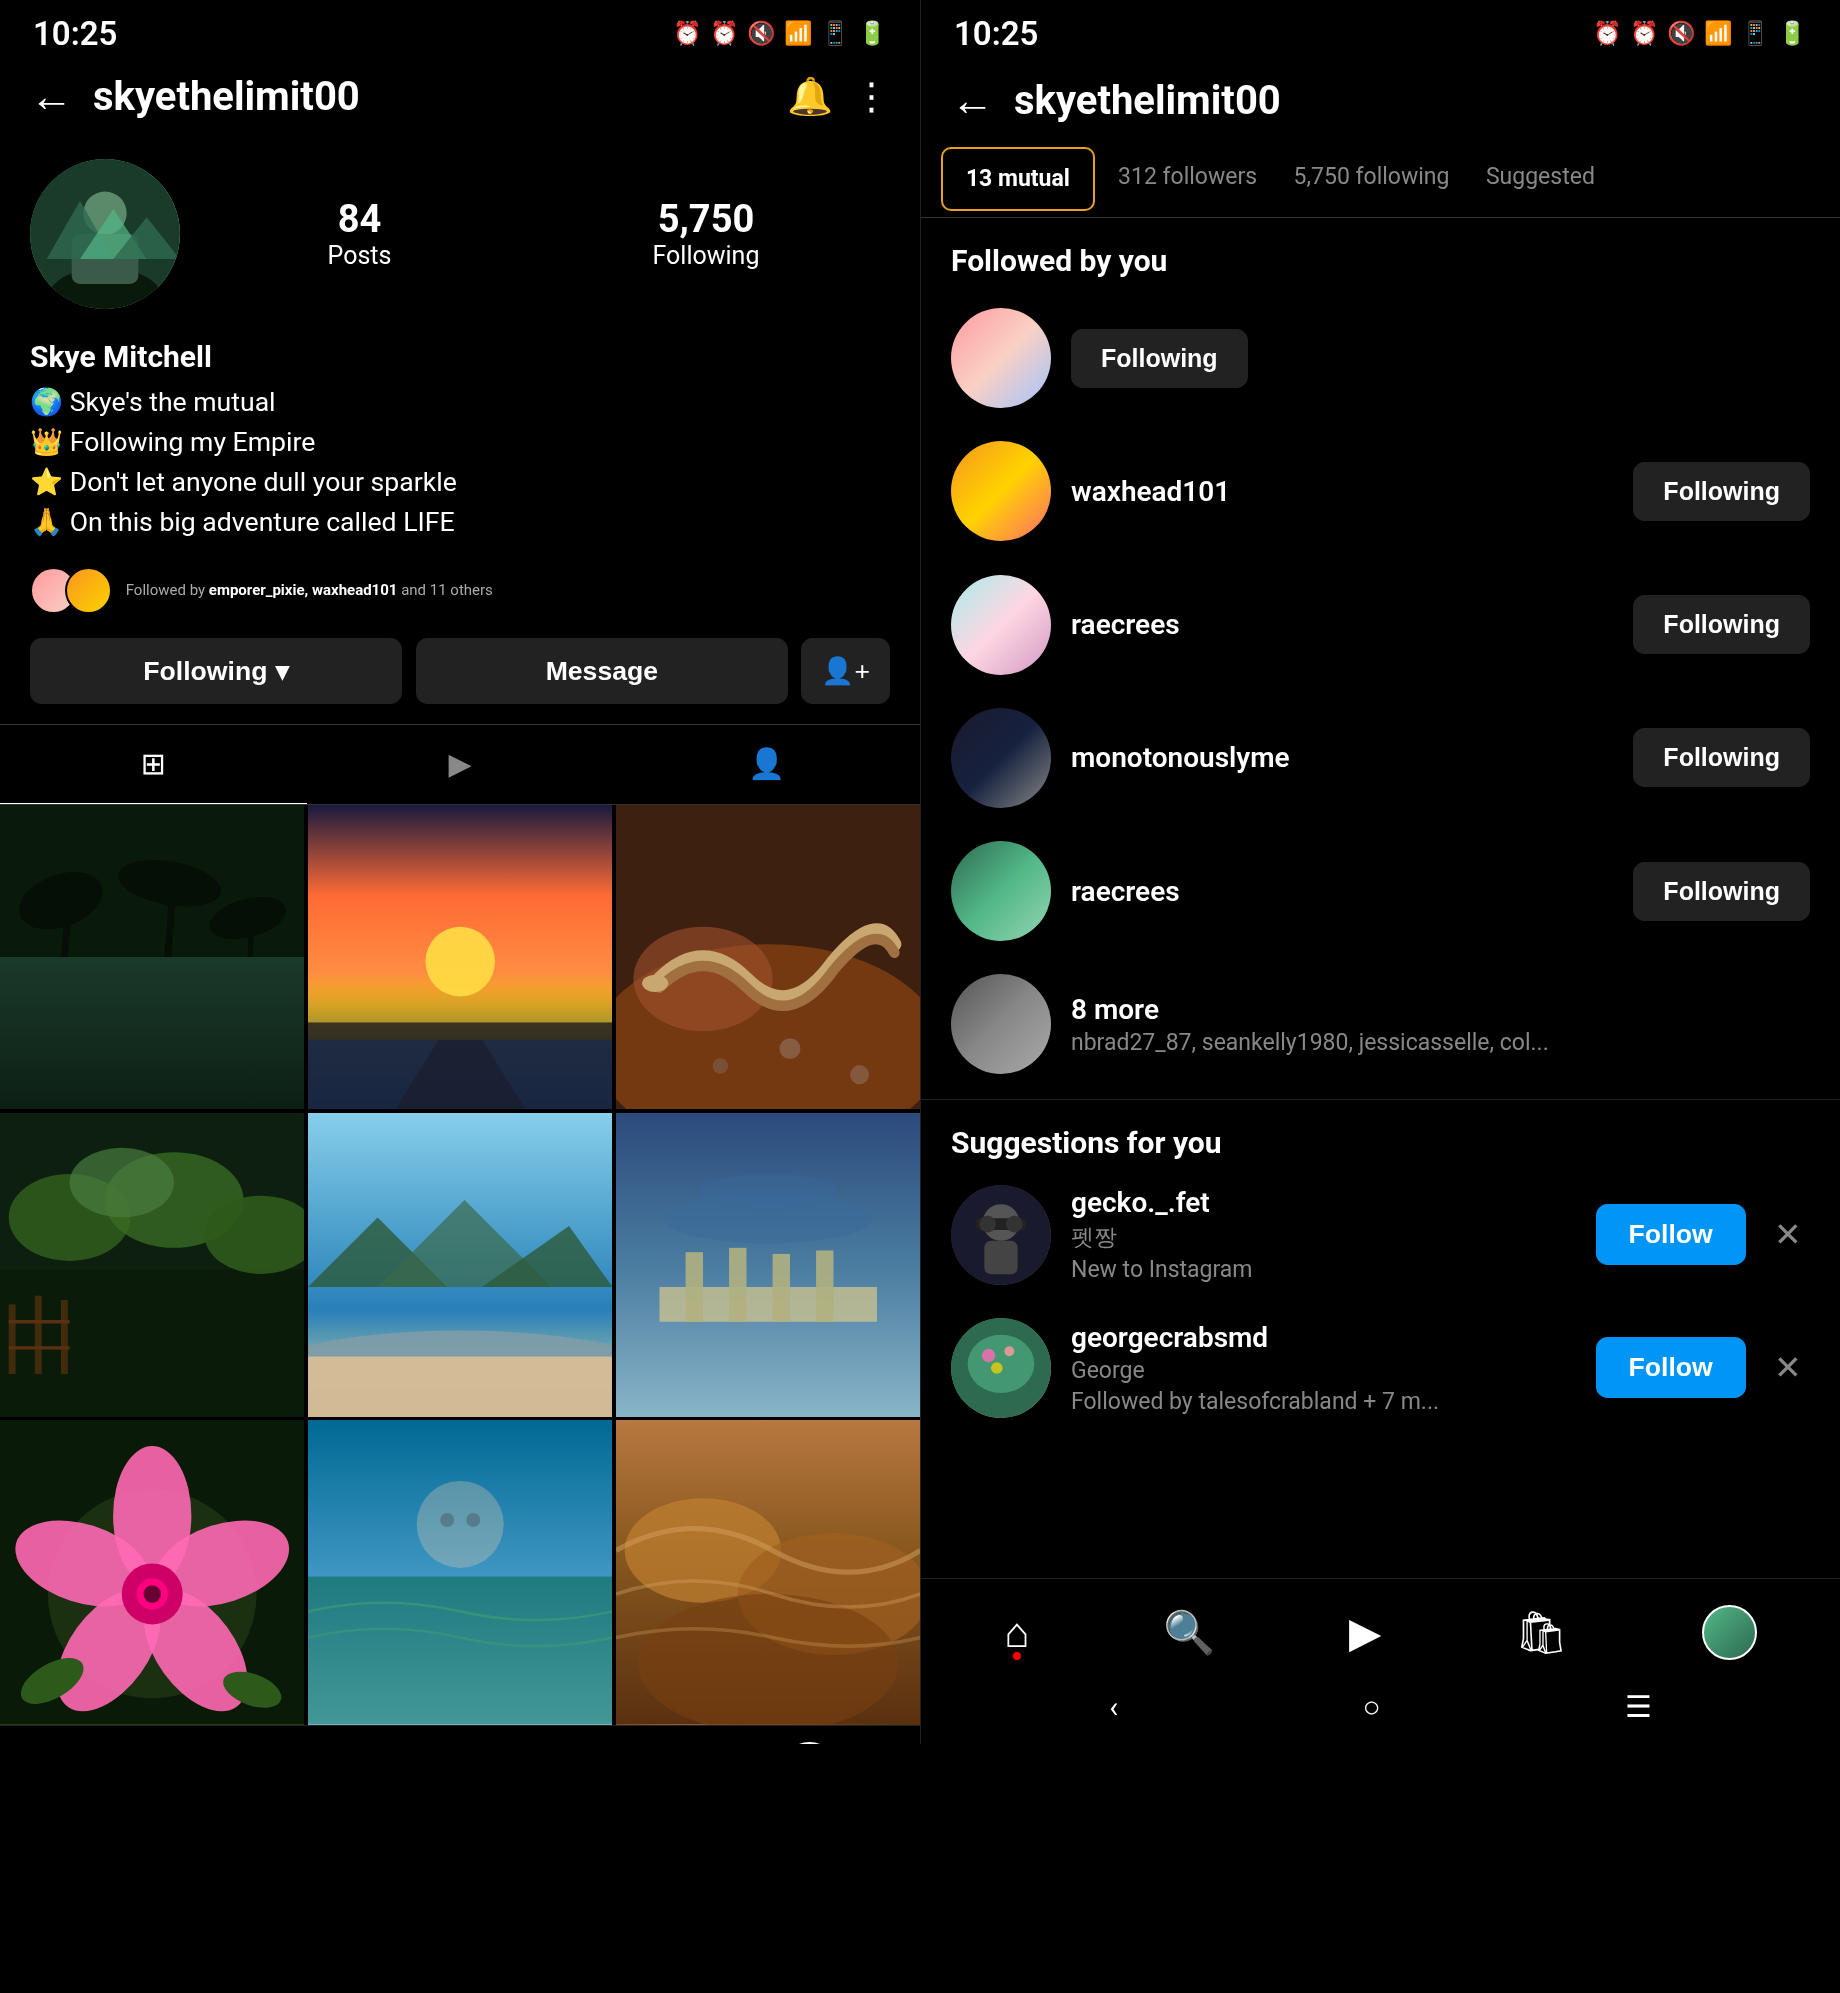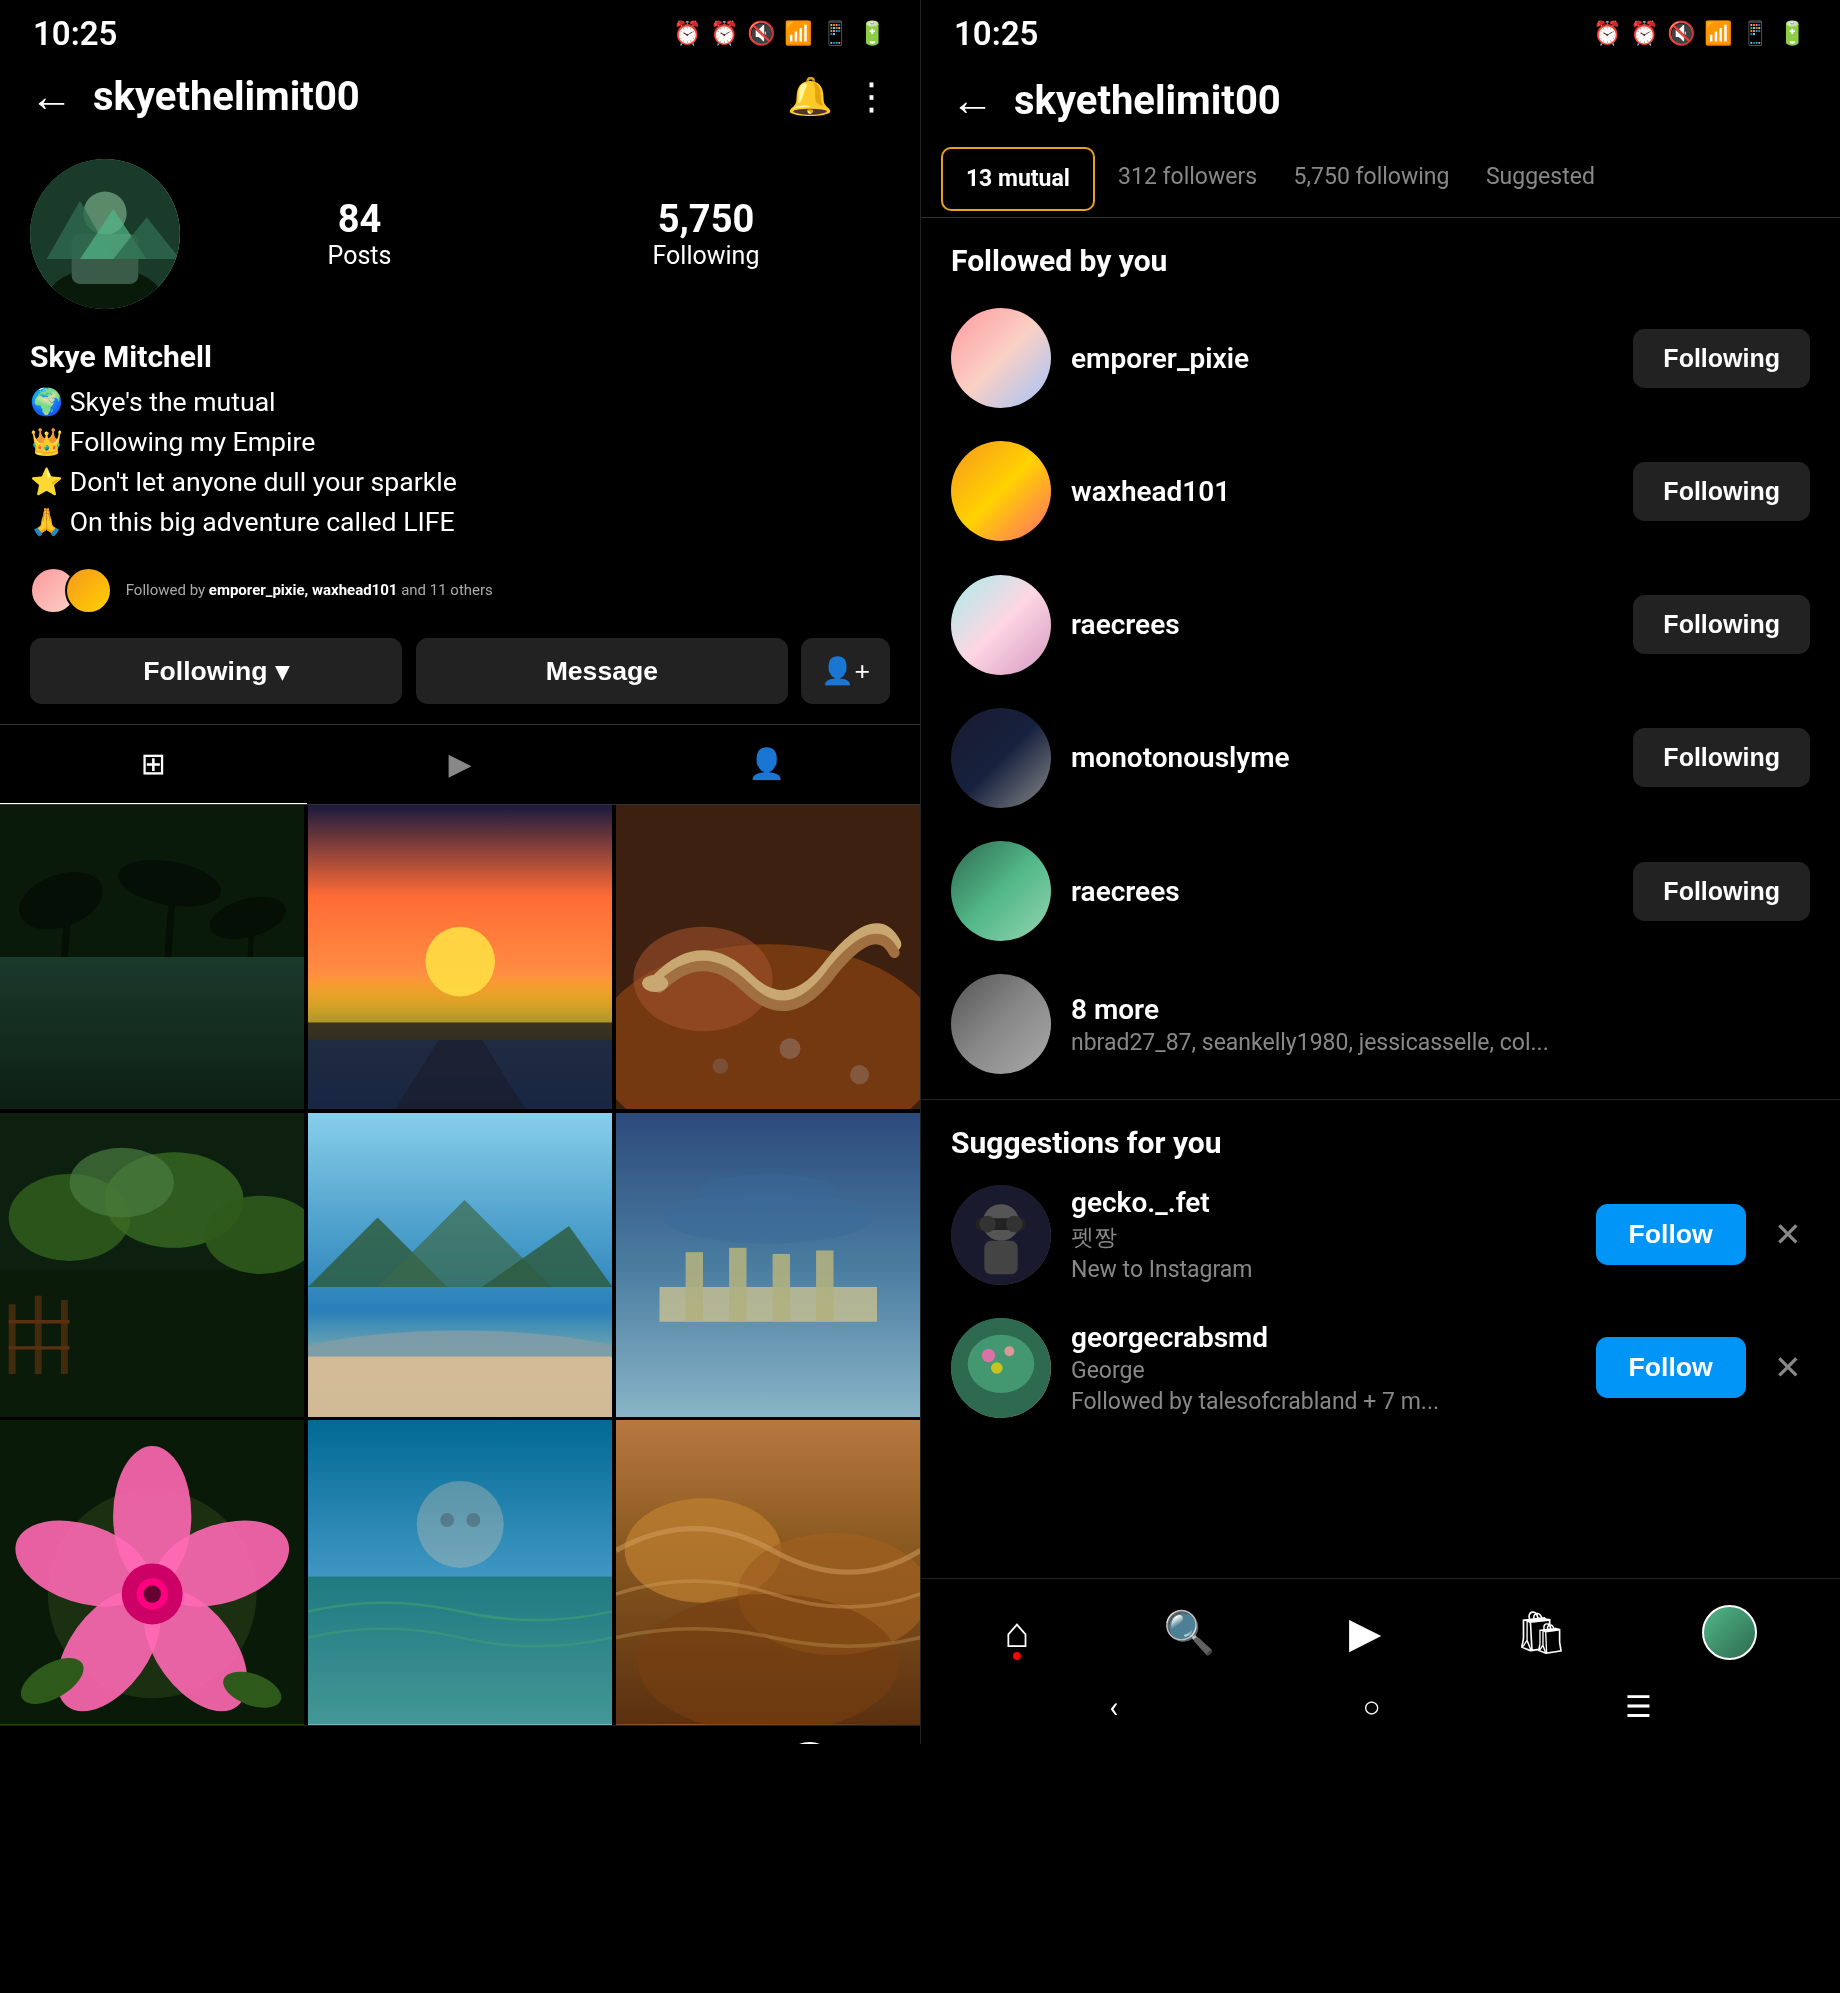--- a/index.html
+++ b/index.html
@@ -727,23 +727,20 @@
     </div>
     <div class="ftab">
       <span>Suggested</span>
     </div>
   </div>
 
   <div class="section-header">Followed by you</div>
 
   <div class="user-row">
     <div class="user-avatar ua1"></div>
-    <div class="user-info">
-      <div class="user-name">emporer_pixie</div>
-    </div>
     <button class="btn-following-dark">Following</button>
   </div>
 
   <div class="user-row">
     <div class="user-avatar ua2"></div>
     <div class="user-info">
       <div class="user-name">waxhead101</div>
     </div>
     <button class="btn-following-dark">Following</button>
   </div>

